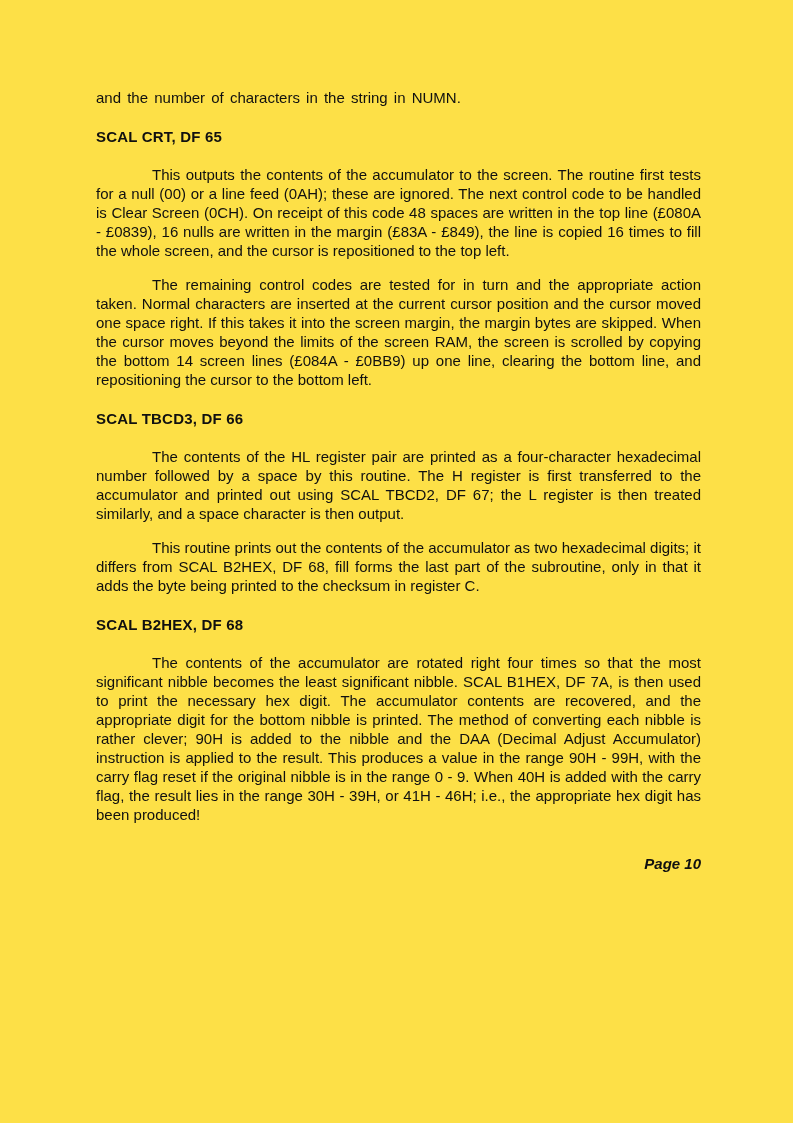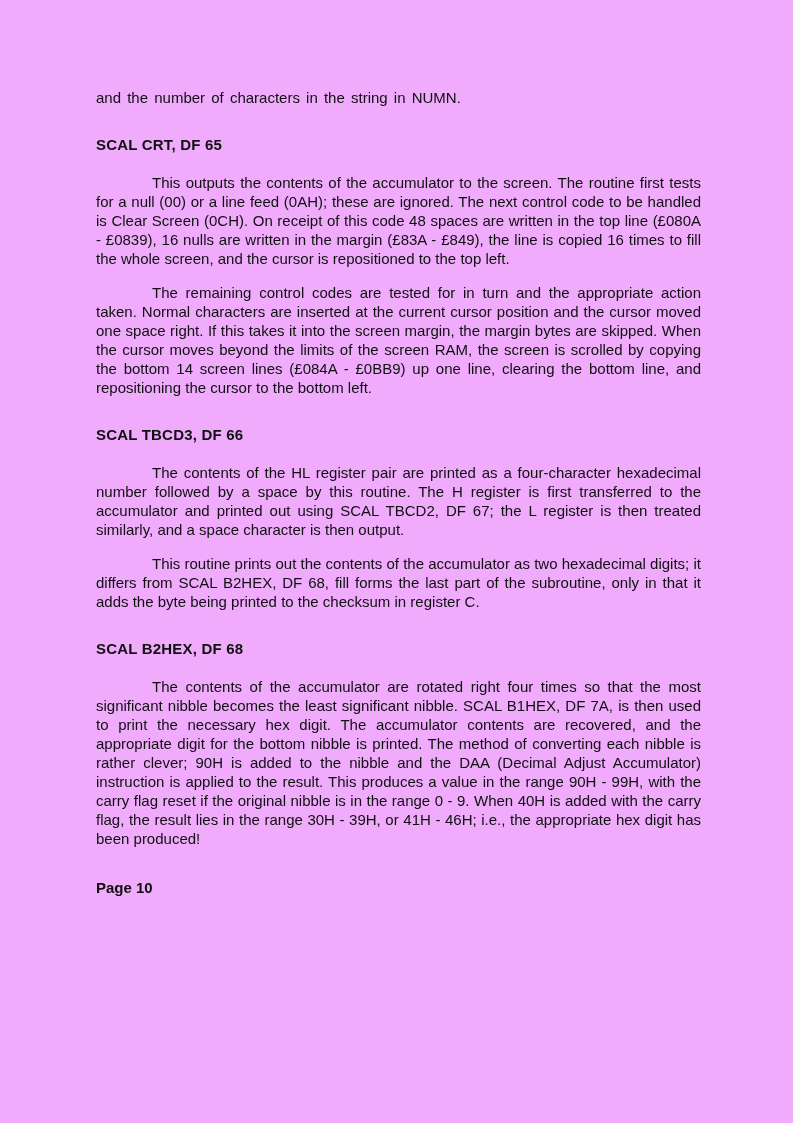--- a/index.html
+++ b/index.html
@@ -10,47 +10,48 @@
   body {
     width: 793px;
     height: 1123px;
     overflow: hidden;
   }
   .page {
     box-sizing: border-box;
     width: 793px;
     height: 1123px;
     padding: 88px 92px 0 96px;
-    background: #f0abfc;
+    background: #fde047;
     font-family: "Liberation Sans", "DejaVu Sans", sans-serif;
     font-size: 15px;
     line-height: 19px;
     color: #101010;
   }
   .intro {
     margin: 0 0 12px 0;
     text-align: left;
     word-spacing: 2px;
   }
   h2.section-heading {
     font-size: 15px;
     line-height: 19px;
     font-weight: bold;
-    margin: 28px 0 19px 0;
+    margin: 20px 0 19px 0;
     letter-spacing: 0.2px;
   }
   p.body-para {
     margin: 0 0 15px 0;
     text-align: justify;
     text-indent: 56px;
   }
   .footer {
     margin-top: 30px;
-    text-align: left;
+    text-align: right;
     font-weight: bold;
+    font-style: italic;
   }
 </style>
 </head>
 <body>
 
 <div class="page">
 
   <p class="intro">and the number of characters in the string in NUMN.</p>
 
   <h2 class="section-heading">SCAL CRT, DF 65</h2>

